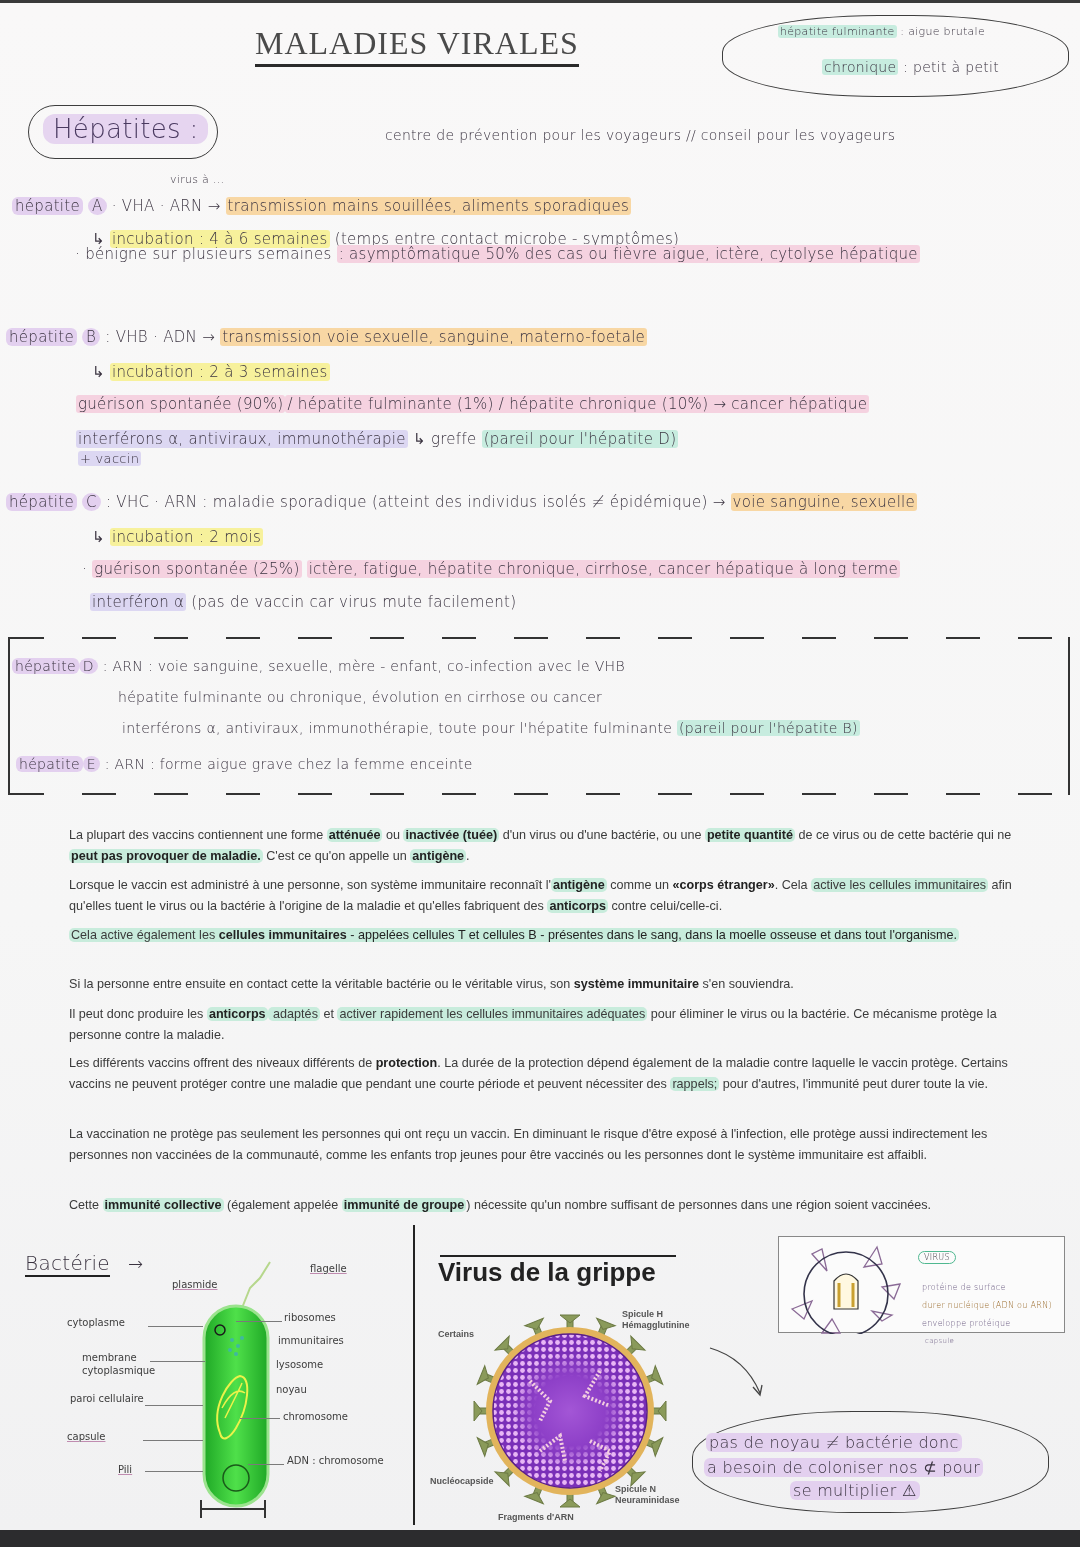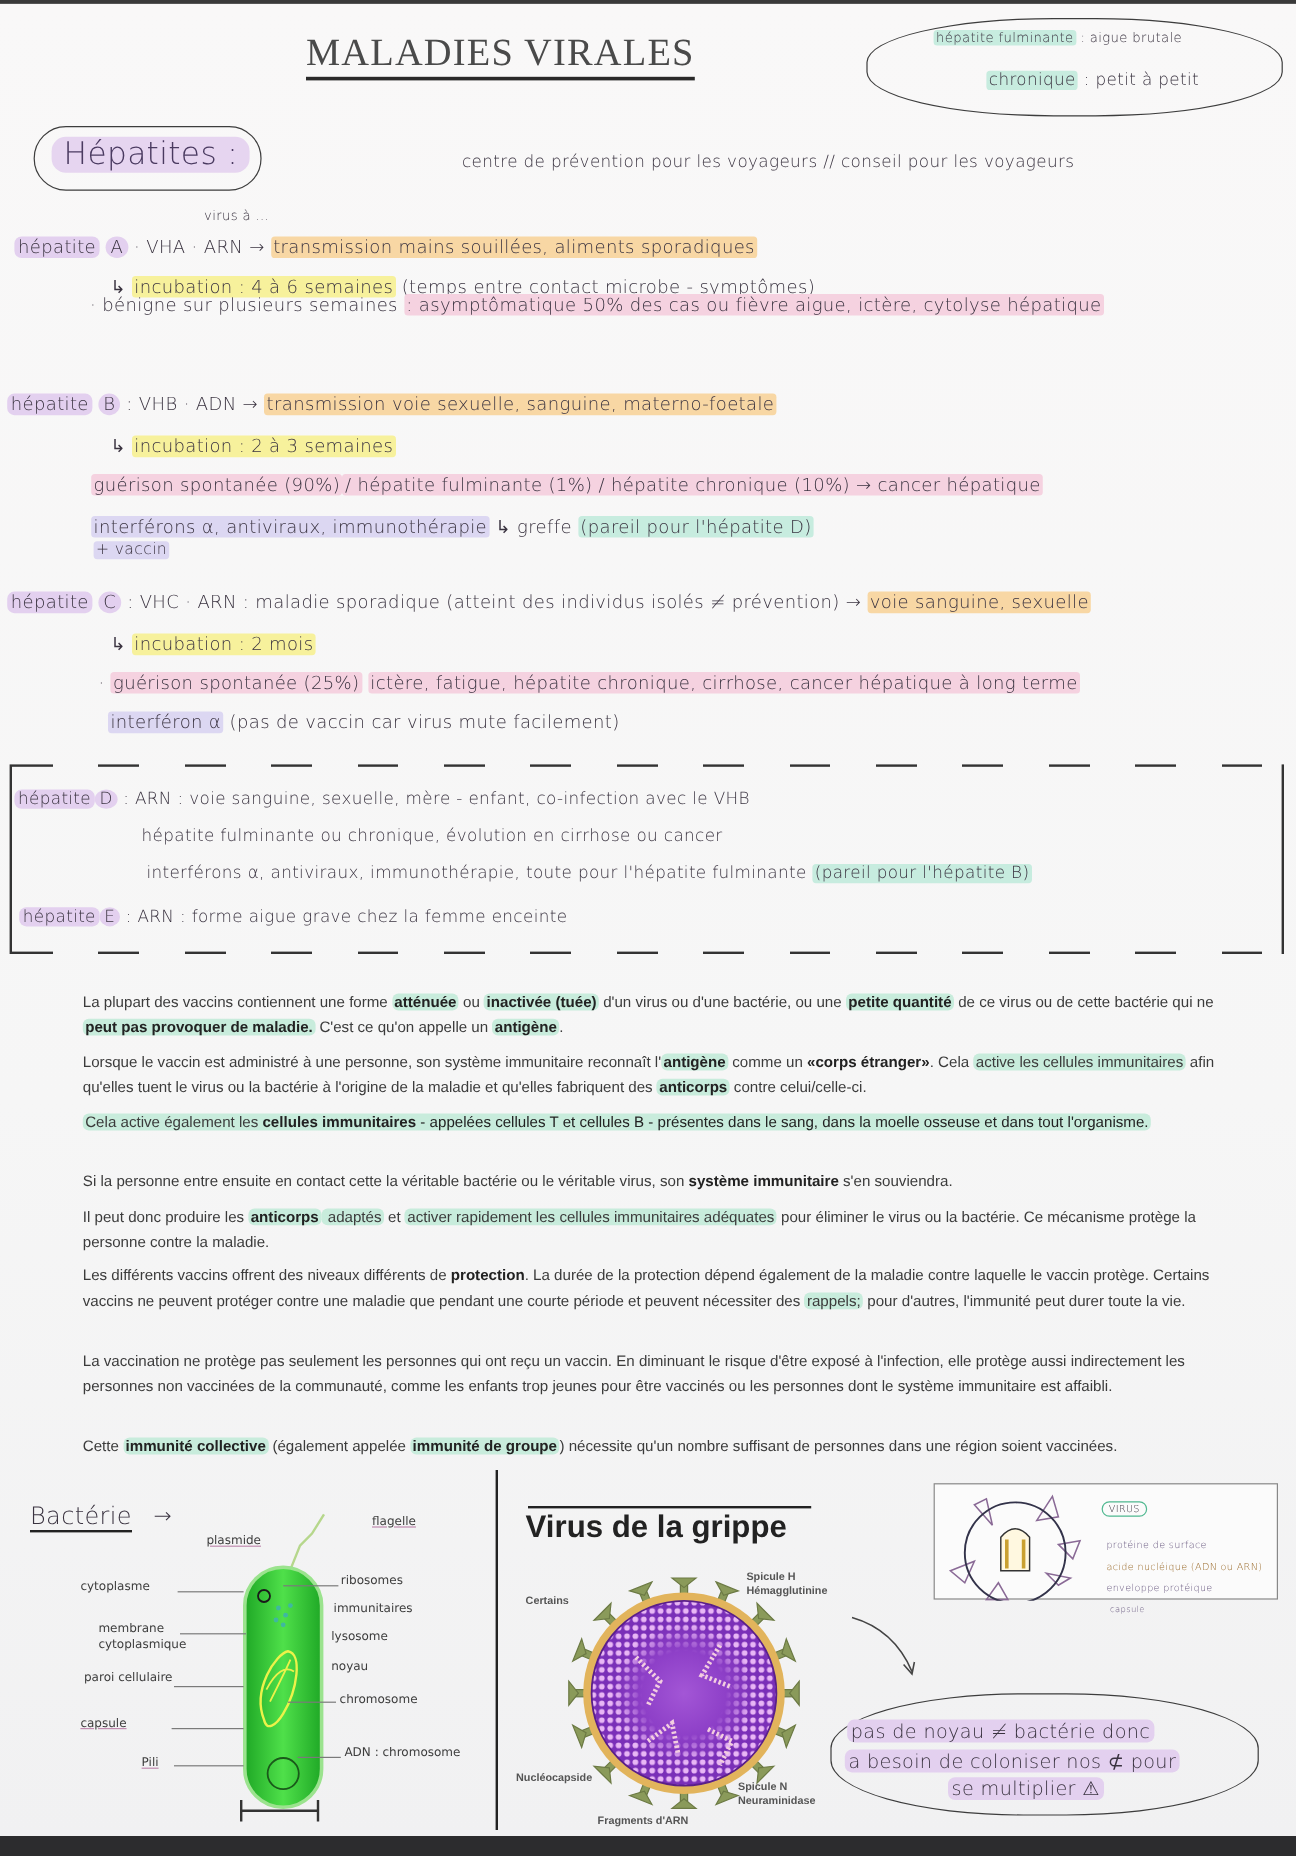--- a/index.html
+++ b/index.html
@@ -113,21 +113,21 @@
     <span>greffe</span>
     <span class="hl-mint">(pareil pour l'hépatite D)</span>
   </div>
   <div class="row hw" style="left:78px;top:448px;font-size:13px;">
     <span class="hl-lav">+ vaccin</span>
   </div>
 
   <div class="row hw" style="left:6px;top:490px;">
     <span class="hl-purple">hépatite</span>
     <span class="circ">C</span>
-    <span>: VHC · ARN : maladie sporadique (atteint des individus isolés ≠ prévention) →</span>
+    <span>: VHC · ARN : maladie sporadique (atteint des individus isolés ≠ épidémique) →</span>
     <span class="hl-orange">voie sanguine, sexuelle</span>
   </div>
   <div class="row hw" style="left:92px;top:525px;">
     <span>↳</span>
     <span class="hl-yellow">incubation : 2 mois</span>
   </div>
   <div class="row hw" style="left:82px;top:557px;">
     <span>· </span><span class="hl-pink">guérison spontanée (25%)</span>
     <span class="hl-pink">ictère, fatigue, hépatite chronique, cirrhose, cancer hépatique à long terme</span>
   </div>
@@ -290,21 +290,21 @@
       <path d="M10 70 L30 62 L22 80 Z"></path>
         <path d="M100 82 L90 72 L110 76 Z"></path>
         <path d="M40 94 L50 80 L58 94 Z"></path>
     </g>
     <circle cx="64" cy="55" r="42" fill="none" stroke="#33334a" stroke-width="1.6"></circle>
     <path d="M52 70 L52 42 Q64 28 76 42 L76 70 Z" fill="#fff8e0" stroke="#333" stroke-width="1.2"></path>
     <path d="M57 44 L57 68 M71 44 L71 68" stroke="#c9a030" stroke-width="3"></path>
   </svg>
   <div class="abs hw" style="left:918px;top:1248px;font-size:8px;border:1.5px solid #4fb890;border-radius:10px;padding:1px 5px;">VIRUS</div>
   <div class="abs hw" style="left:922px;top:1280px;font-size:8px;color:#6a5a80;">protéine de surface</div>
-  <div class="abs hw" style="left:922px;top:1298px;font-size:8px;color:#9a6a2a;">acide nucléique (ADN ou ARN)</div>
+  <div class="abs hw" style="left:922px;top:1298px;font-size:8px;color:#9a6a2a;">durer nucléique (ADN ou ARN)</div>
   <div class="abs hw" style="left:922px;top:1316px;font-size:8px;color:#6a5a80;">enveloppe protéique</div>
   <div class="abs hw" style="left:925px;top:1334px;font-size:7px;color:#6a5a80;">capsule</div>
 
   <svg class="abs" style="left:705px;top:1340px;" width="60" height="60">
     <path d="M5 5 Q40 15 55 50" fill="none" stroke="#444" stroke-width="1.3"></path>
     <path d="M48 44 L55 52 L57 42" fill="none" stroke="#444" stroke-width="1.3"></path>
   </svg>
 
   <div class="cloud" style="left:692px;top:1408px;width:355px;height:100px;border-radius:45%;"></div>
   <div class="abs hw" style="left:706px;top:1430px;font-size:16px;"><span class="hl-purple">pas de noyau ≠ bactérie donc</span></div>

